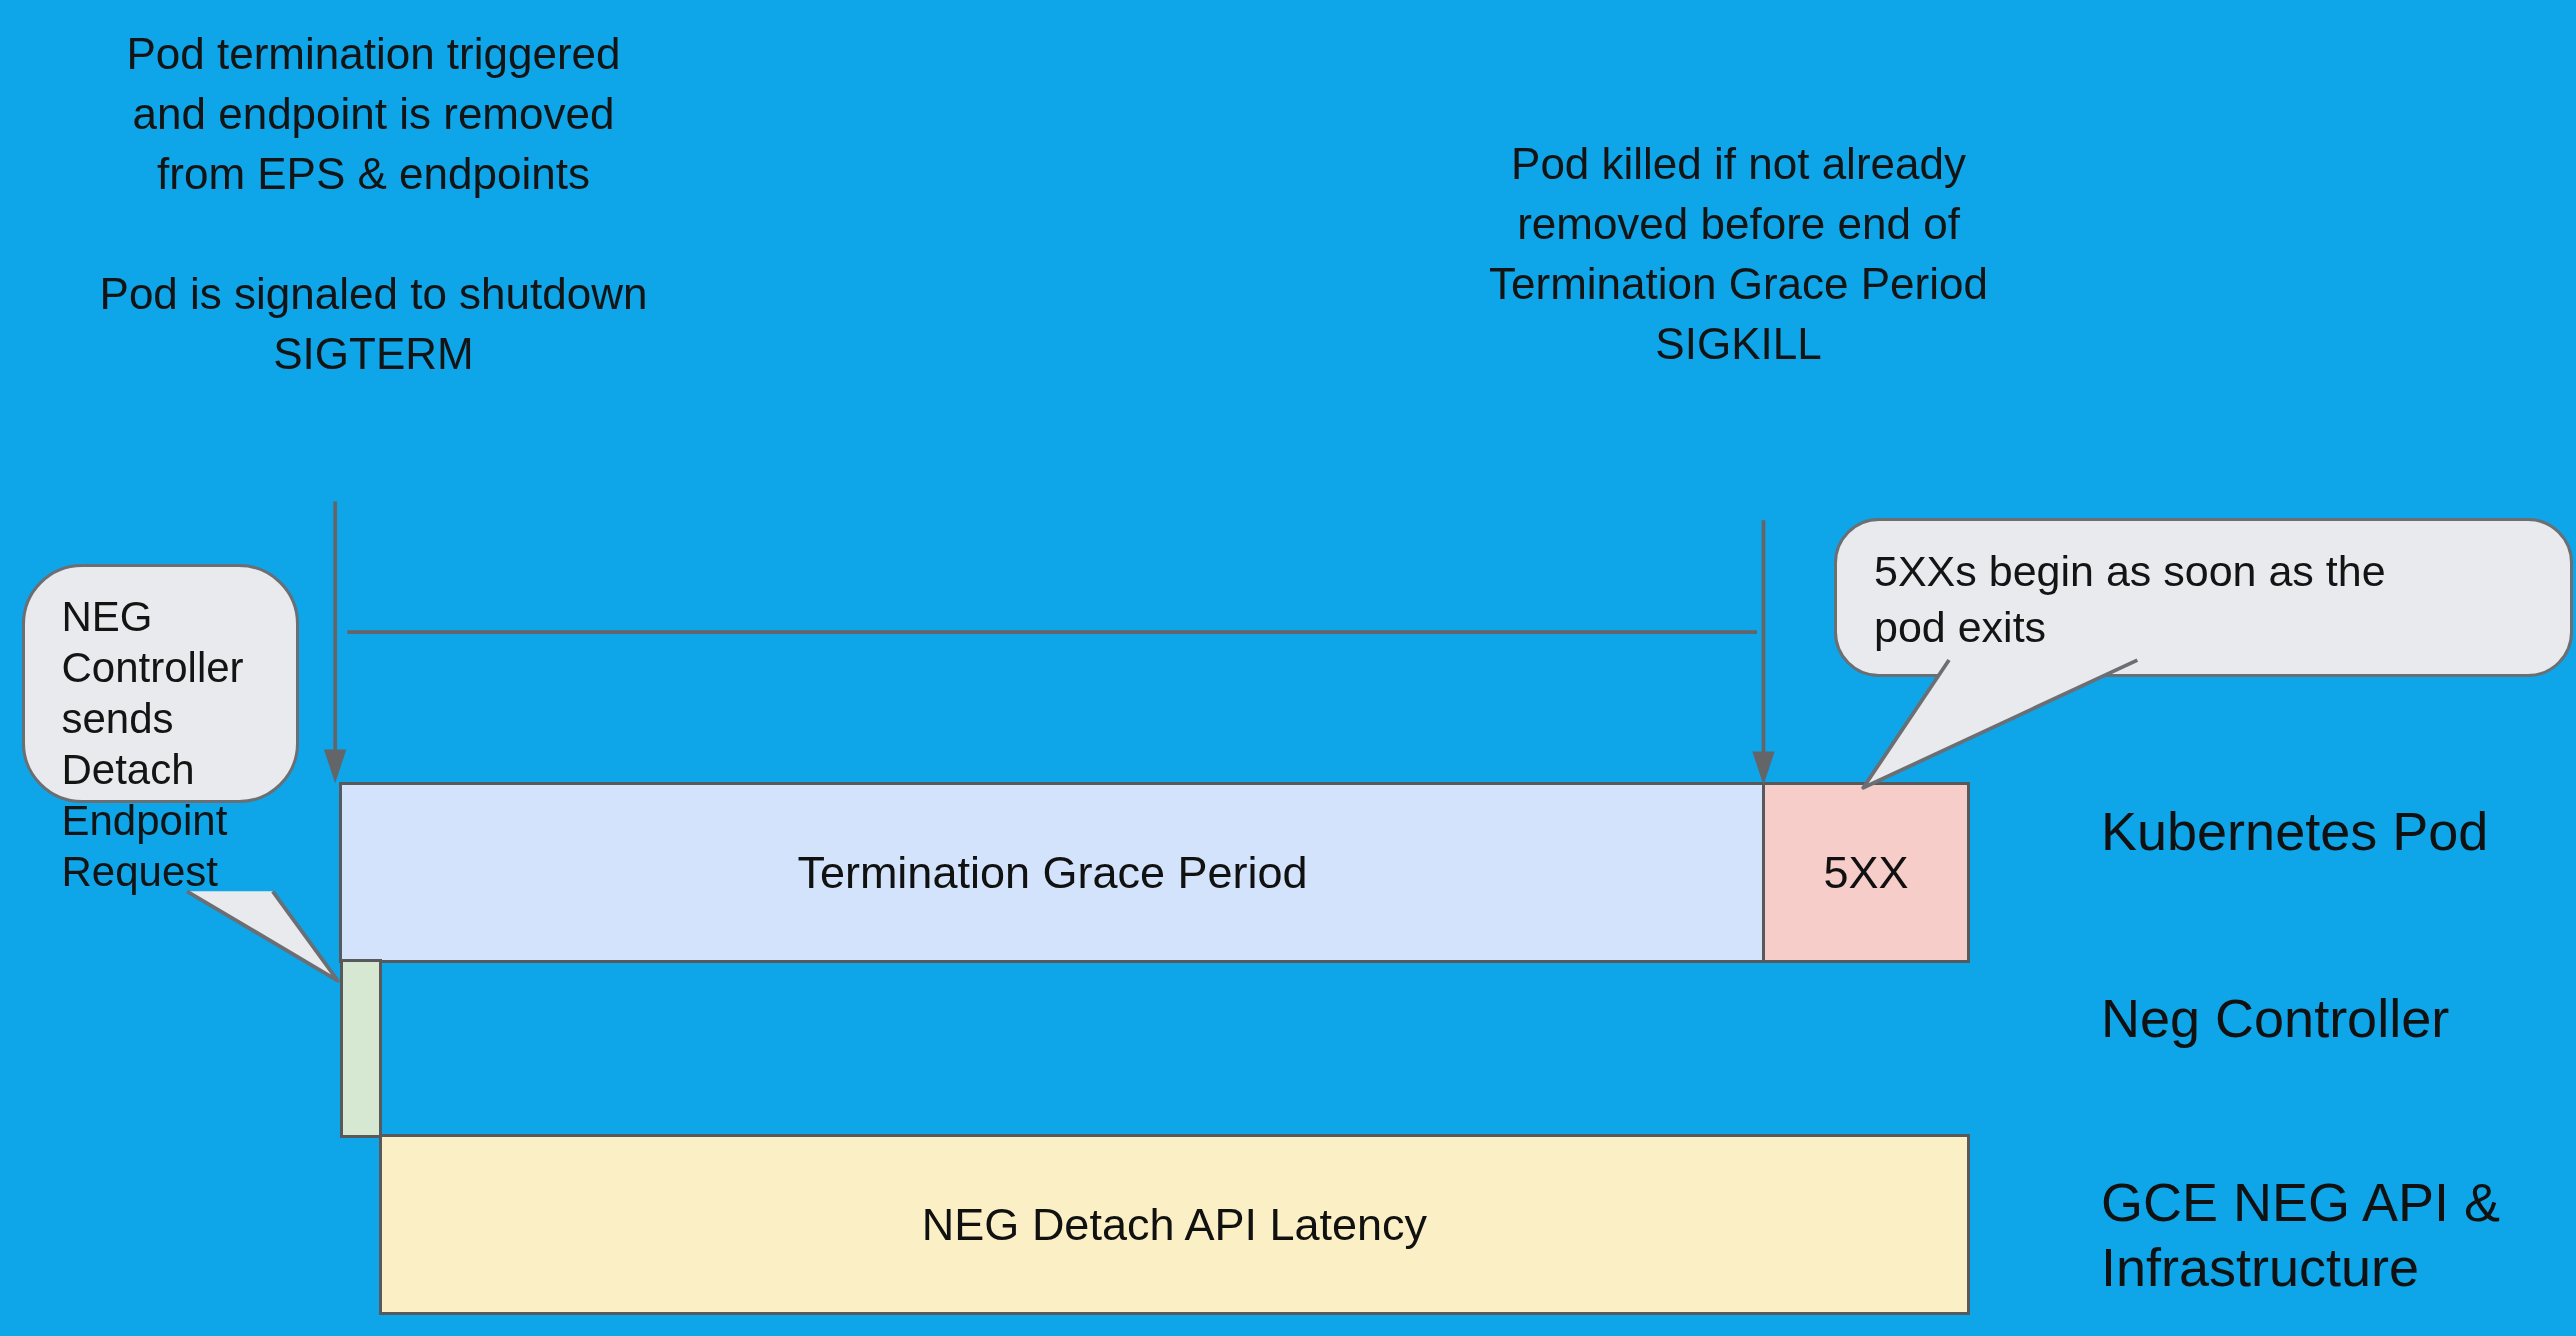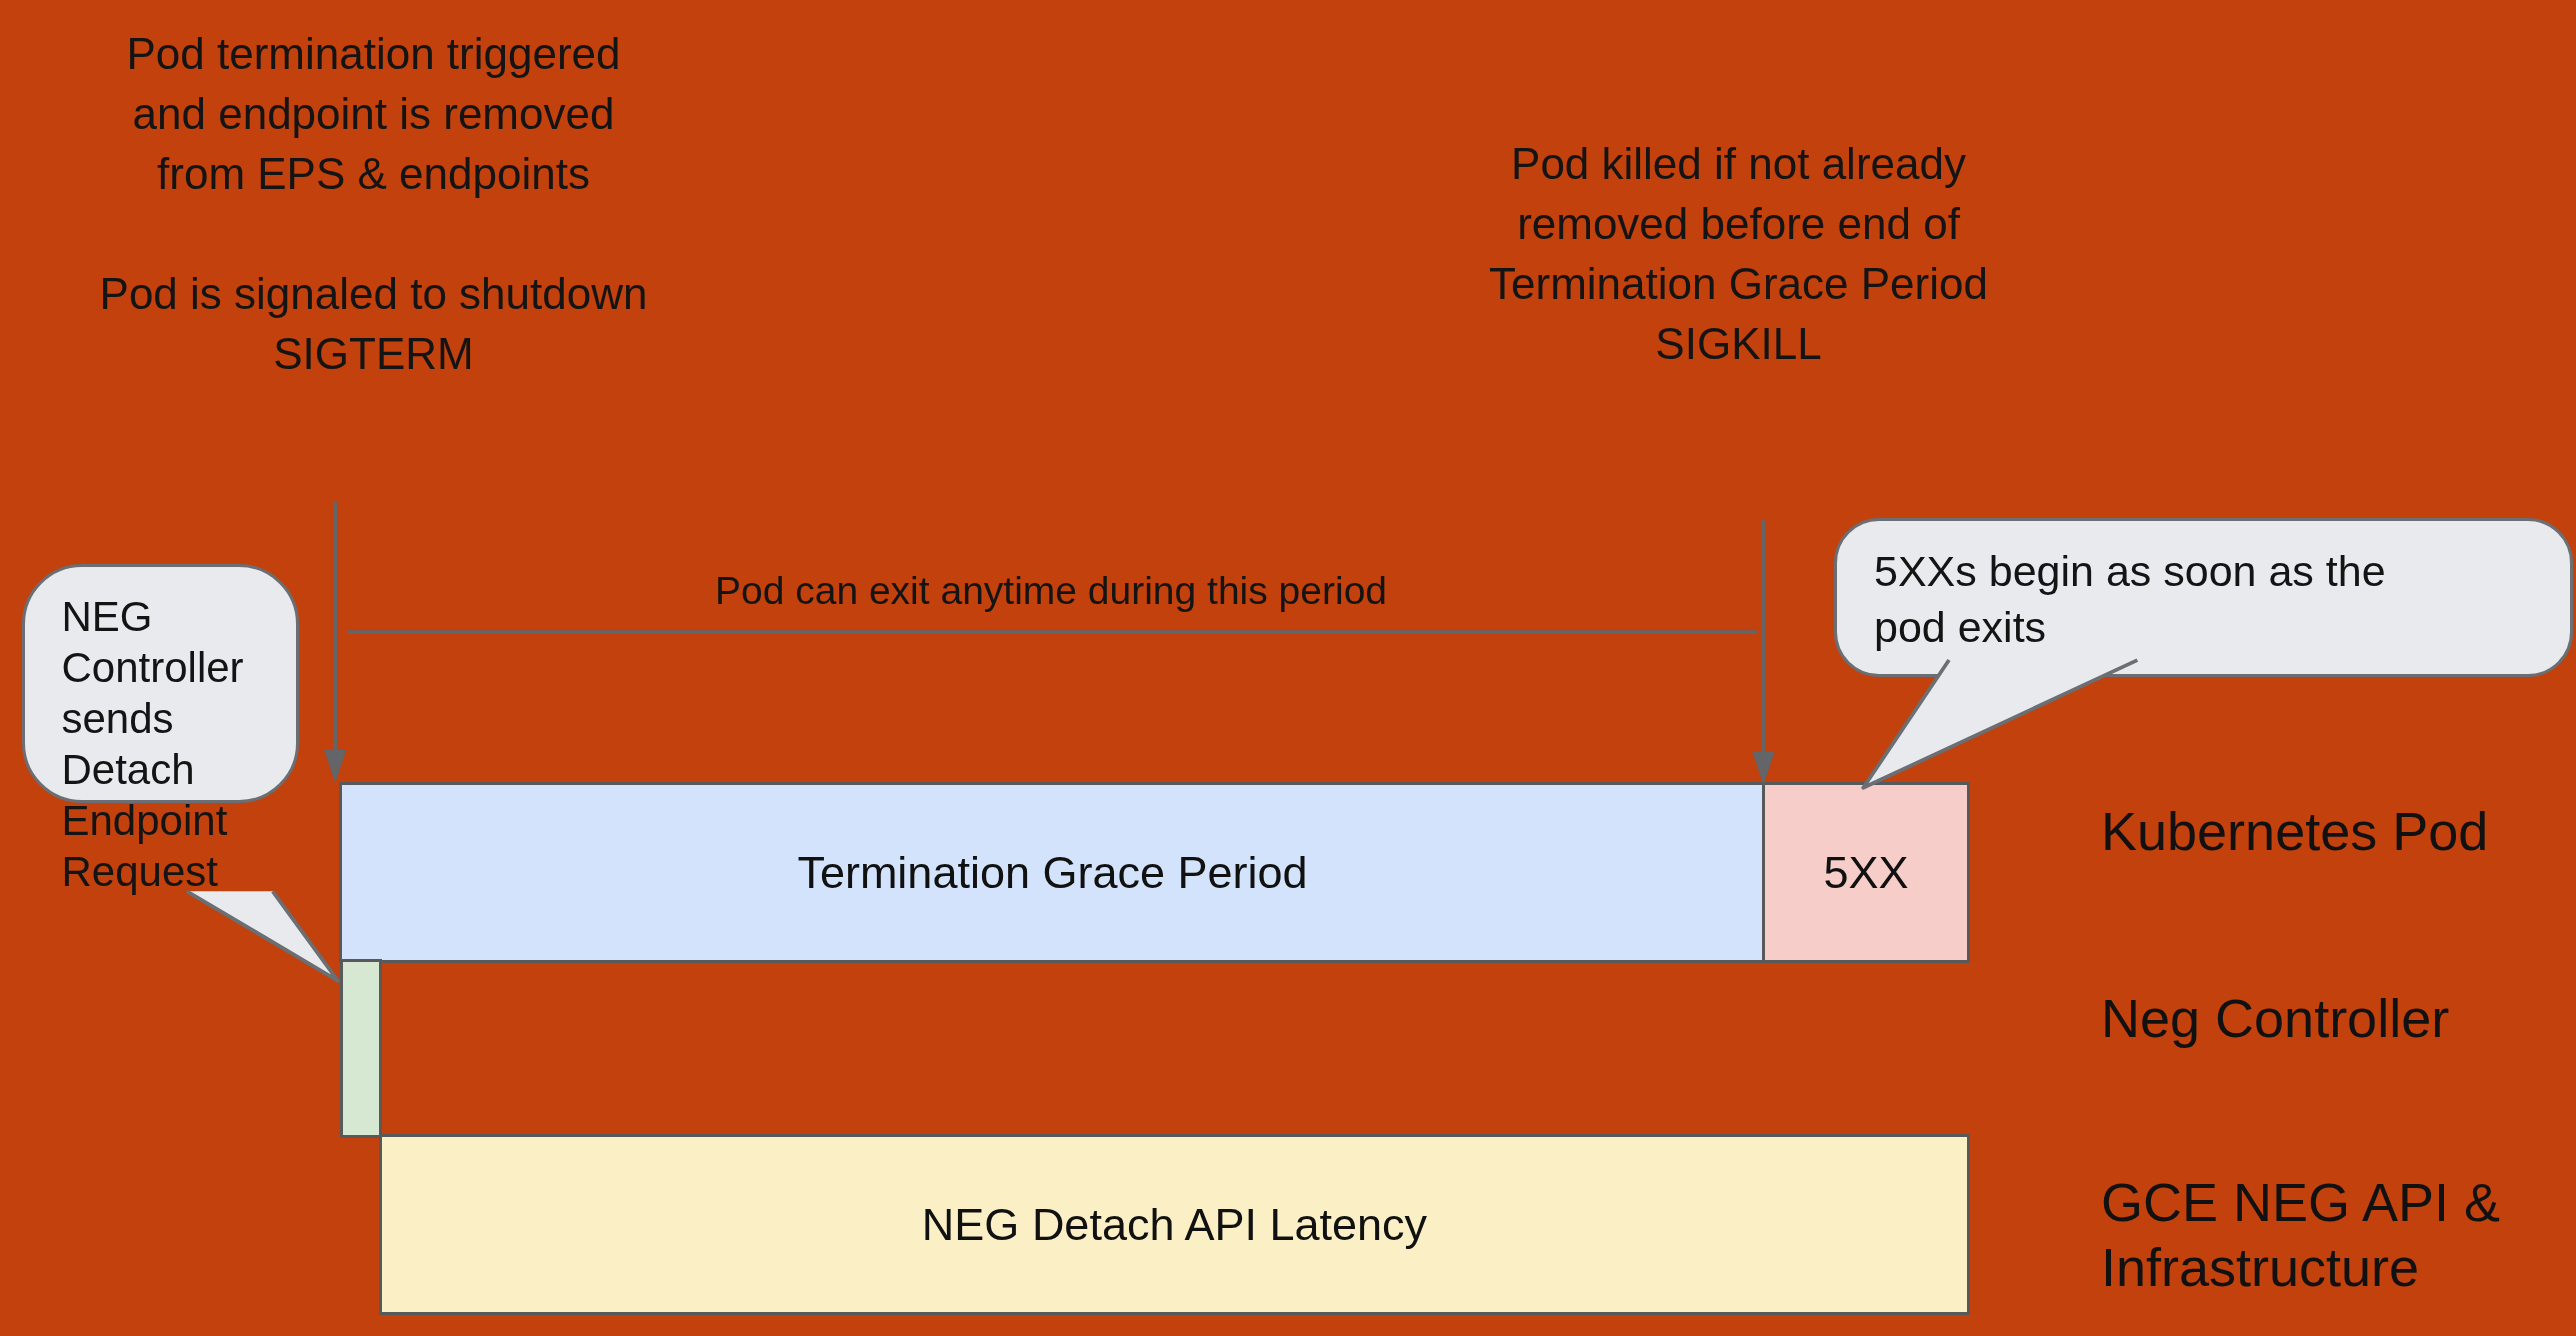--- a/index.html
+++ b/index.html
@@ -1,17 +1,17 @@
 <!DOCTYPE html>
 <html style="--grace-fill: #d3e3fb; --errors-fill: #f6cdc9; --detach-fill: #d7e8d2; --latency-fill: #fbf0c5; --bar-border: #58595b; --bubble-fill: #e8eaed; --bubble-border: #6b6e72; --line: #636568;font-size:15px"><head>
 <meta charset="utf-8">
 <style>
   html,body{margin:0;padding:0;background:#ffffff;}
   #canvas{
-    position:relative;width:2576px;height:1336px;background:#c2410c;
+    position:relative;width:2576px;height:1336px;background:#0ea5e9;
     font-family:"Liberation Sans",sans-serif;color:#111;overflow:hidden;
   }
   .ann{position:absolute;text-align:center;font-size:44px;line-height:60px;color:#141414;}
   #ann-pod-termination{left:45px;top:24px;width:657px;}
   #ann-pod-killed{left:1410px;top:134px;width:657px;}
   .ann-spacer{height:60px;}
   #period-label{
     position:absolute;left:674px;top:563px;width:754px;text-align:center;
     font-size:39px;line-height:56px;color:#141414;
   }
@@ -76,21 +76,20 @@
   </div>
 
   <svg id="svg-arrows" class="overlay" width="2576" height="1336" viewBox="0 0 2762 1433">
     <line class="ln" x1="359" y1="538" x2="359" y2="808"></line>
     <polygon class="ah" points="347,804 371,804 359,840"></polygon>
     <line class="ln" x1="1891" y1="558" x2="1891" y2="810"></line>
     <polygon class="ah" points="1879,806 1903,806 1891,842"></polygon>
     <line class="ln" x1="372" y1="678" x2="1884" y2="678"></line>
   </svg>
 
-  <div id="period-label">Pod can exit anytime during this period</div>
 
   <div class="bar" id="bar-grace">
     <span>Termination Grace Period</span>
   </div>
   <div class="bar" id="bar-5xx">
     <span>5XX</span>
   </div>
   <div class="bar" id="bar-detach"></div>
   <div class="bar" id="bar-latency">
     <span>NEG Detach API Latency</span>

